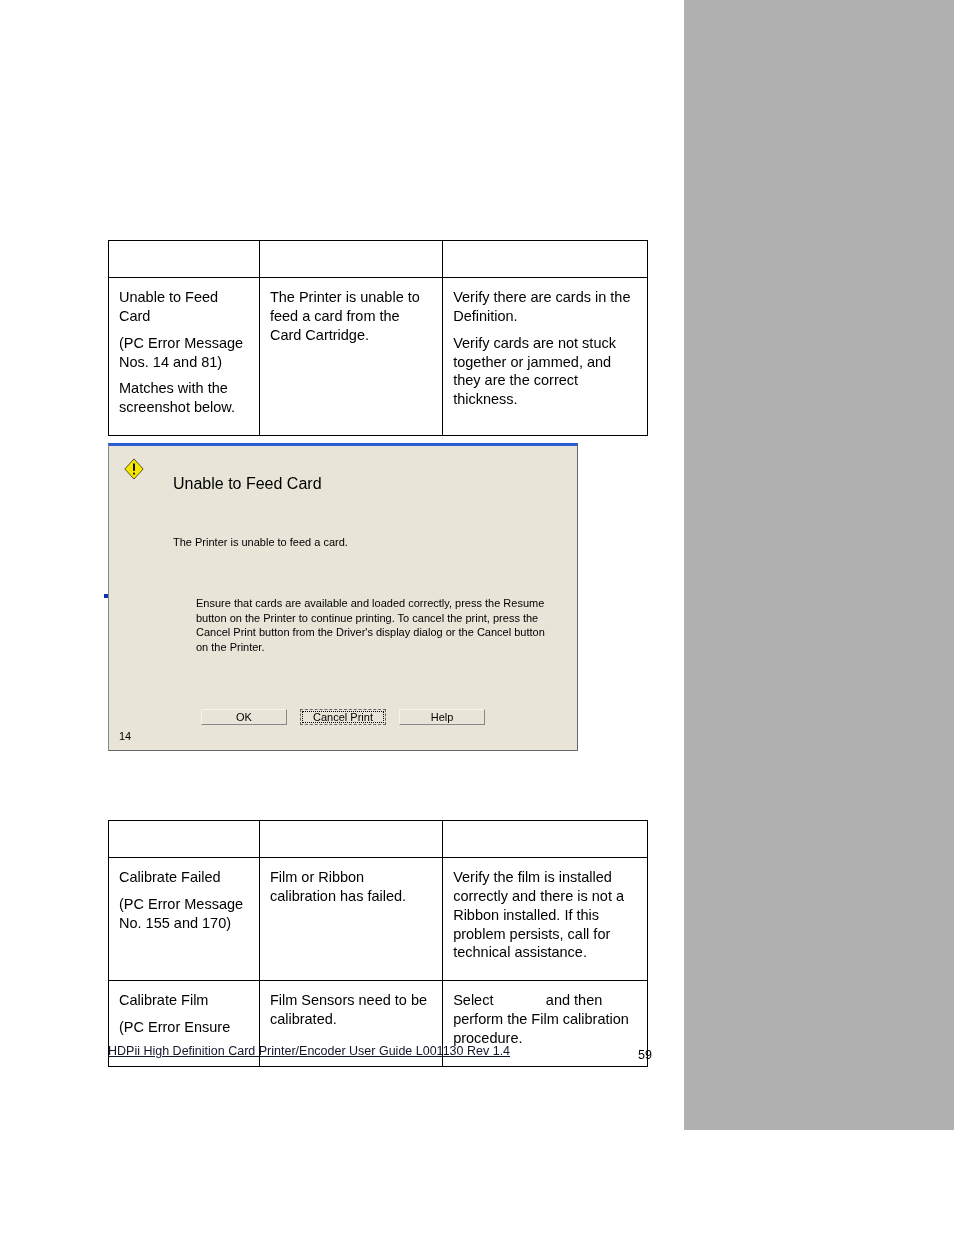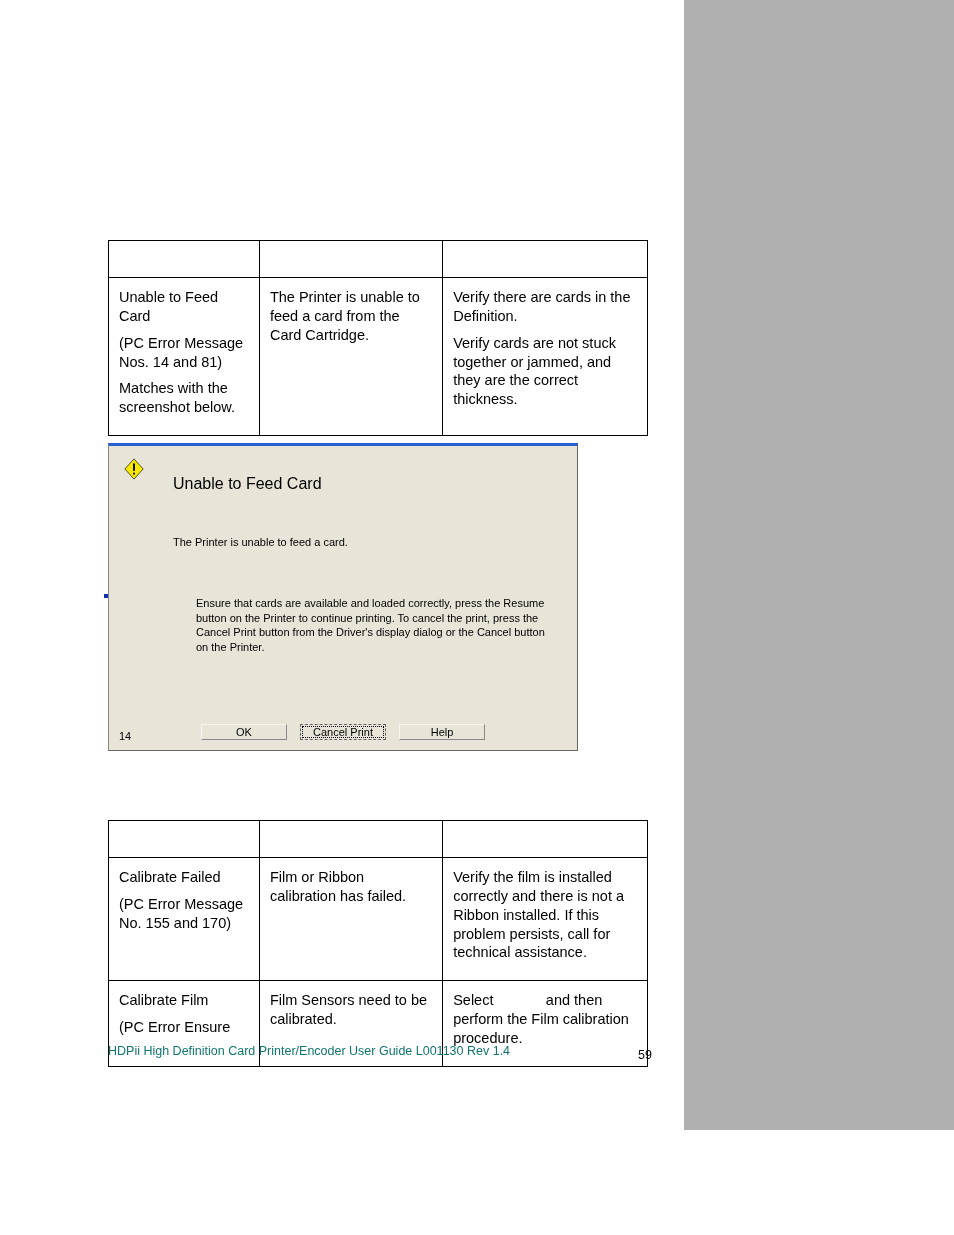--- a/index.html
+++ b/index.html
@@ -95,21 +95,21 @@
   .dialog .btn-row {
     position: absolute;
     bottom: 10px;
     left: 0; right: 0;
     text-align: center;
   }
   .dialog button {
     font-size: 11px;
     padding: 1px 0;
     width: 86px;
-    margin: 0 5px;
+    margin: 15px 5px;
     background: #e8e4d7;
     border: 1px solid #888;
     border-top-color: #f5f5f0;
     border-left-color: #f5f5f0;
     cursor: pointer;
   }
   .dialog button.focused {
     outline: 1px dotted #000;
     outline-offset: -3px;
     border: 1px dashed #666;
@@ -129,21 +129,22 @@
     top: 820px;
     width: 540px;
     border-radius: 31px;
   }
 
   .footer {
     position: absolute;
     left: 108px;
     top: 1044px;
     font-size: 12.5px;
-    color: #0f766e;
+    color: #0f172a;
+    text-decoration: underline;
   }
   .page-num {
     position: absolute;
     right: 302px;
     top: 1048px;
     font-size: 12.5px;
   }
 </style>
 </head>
 <body>

